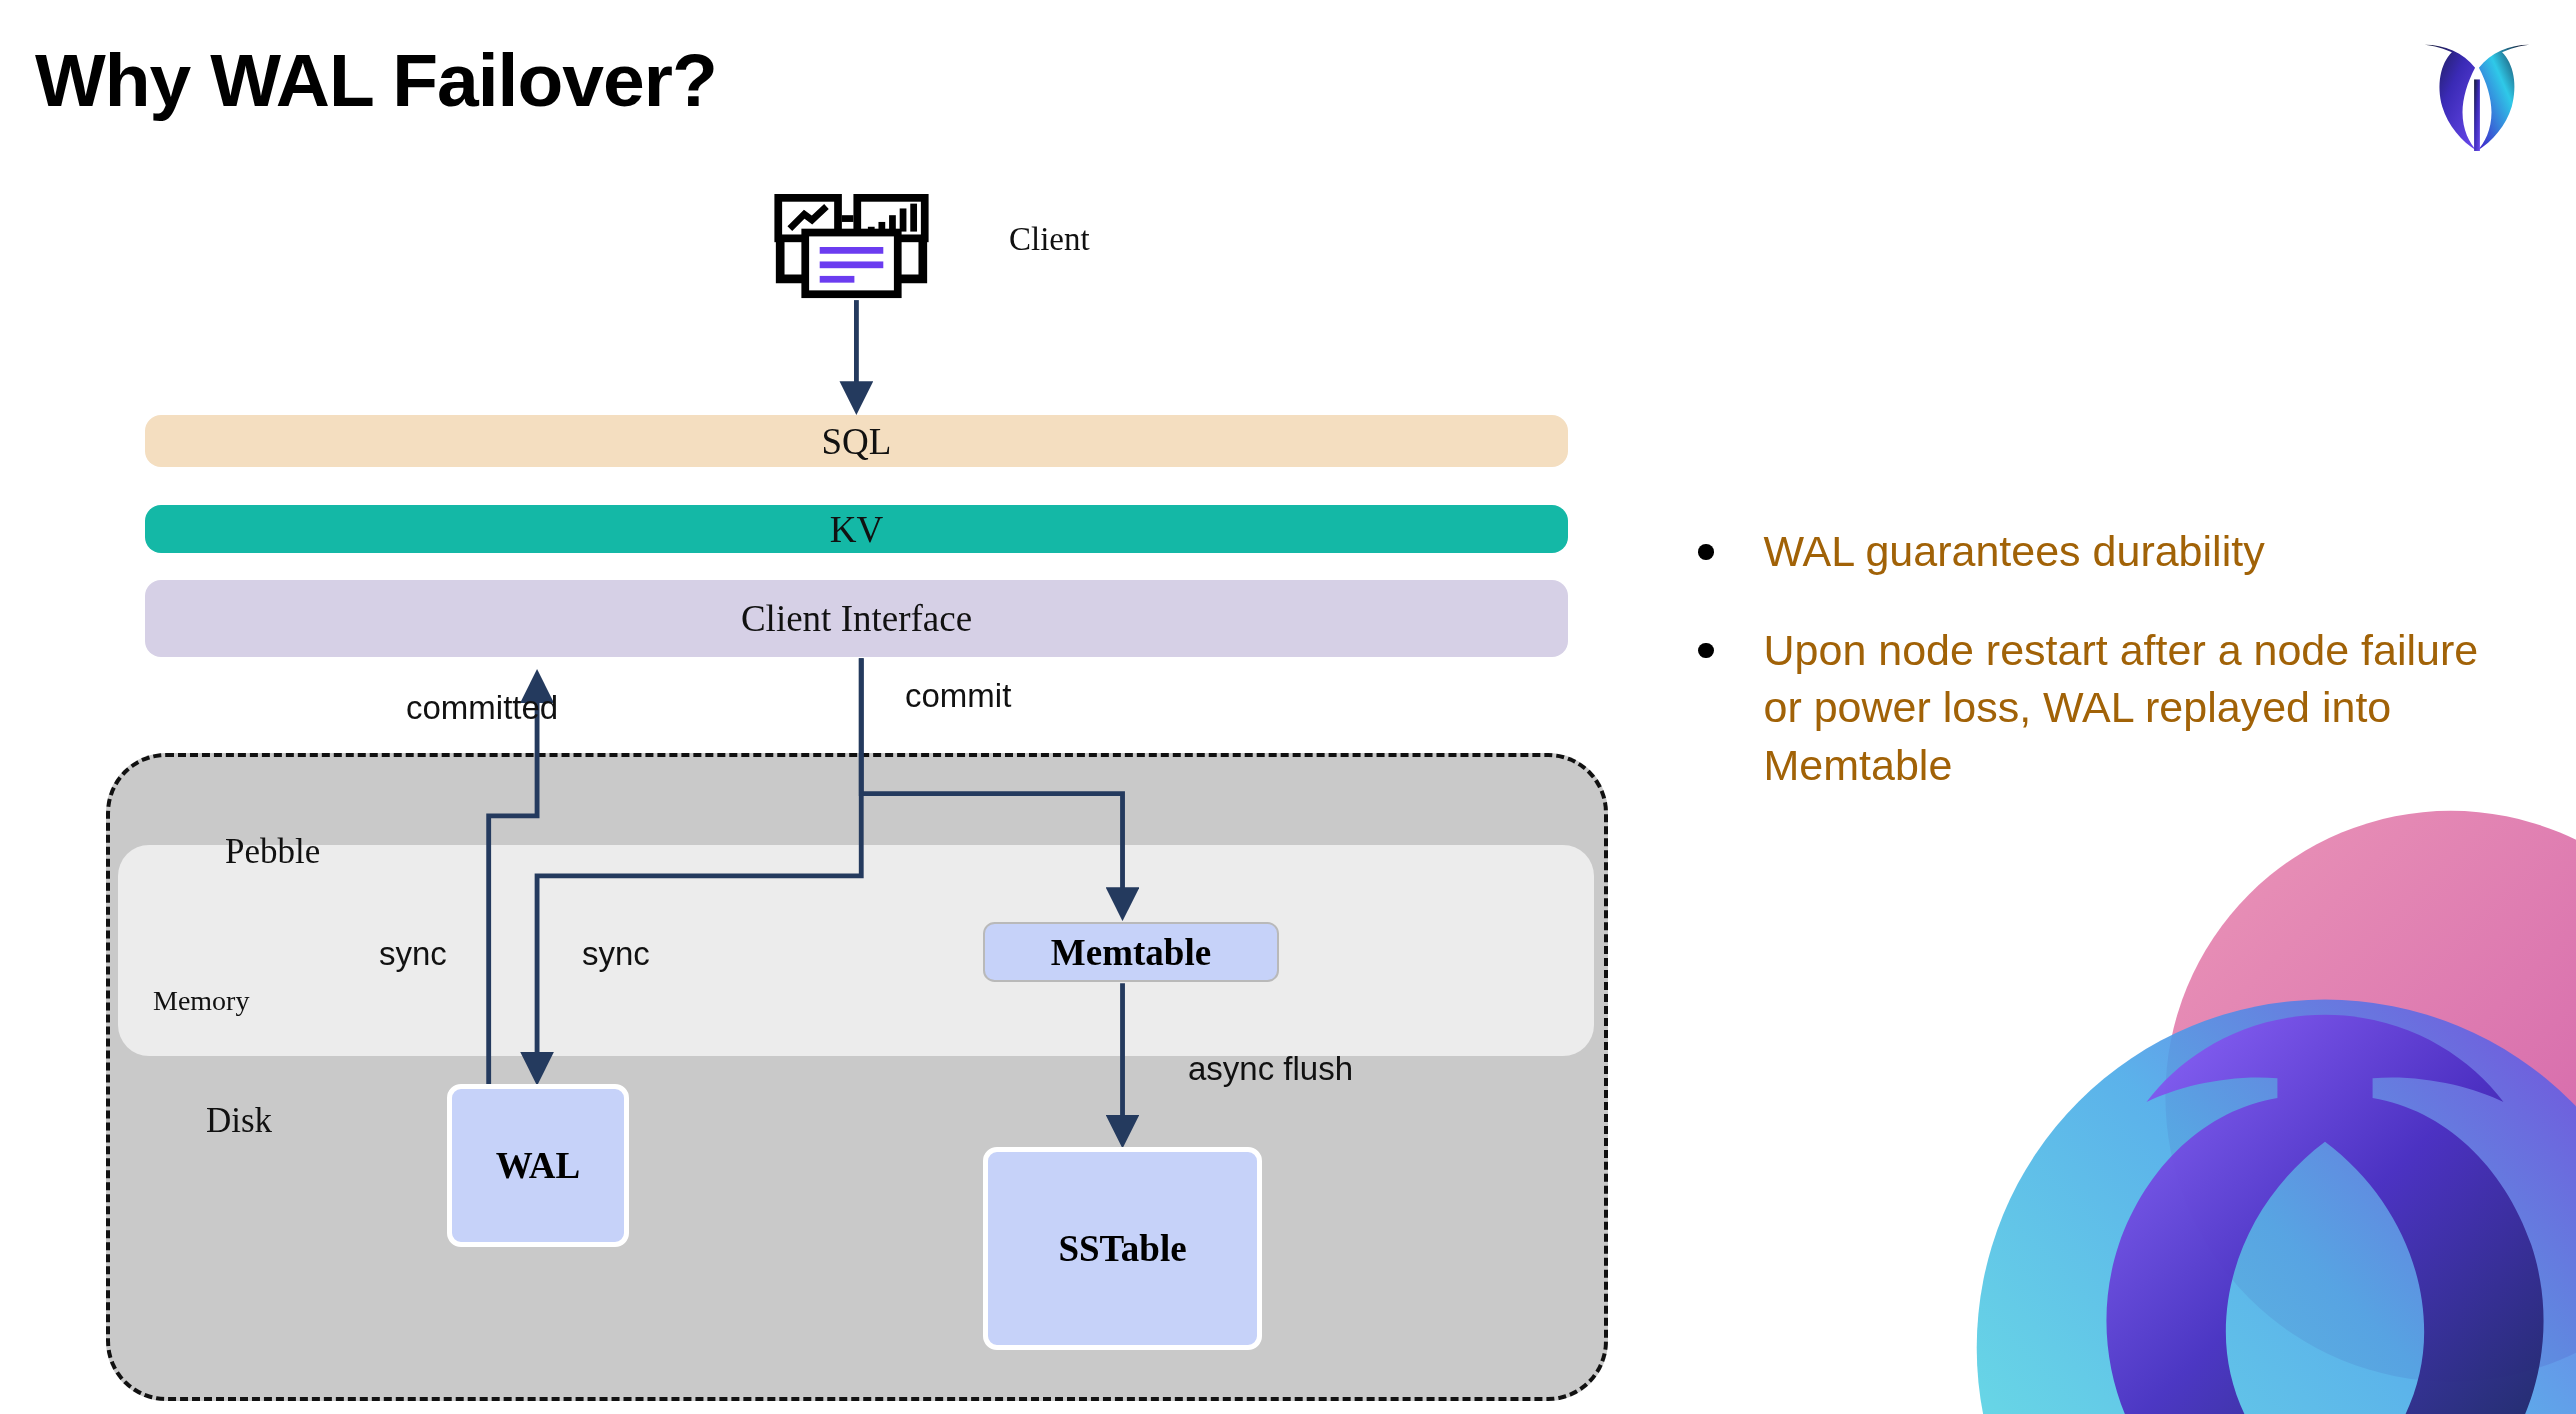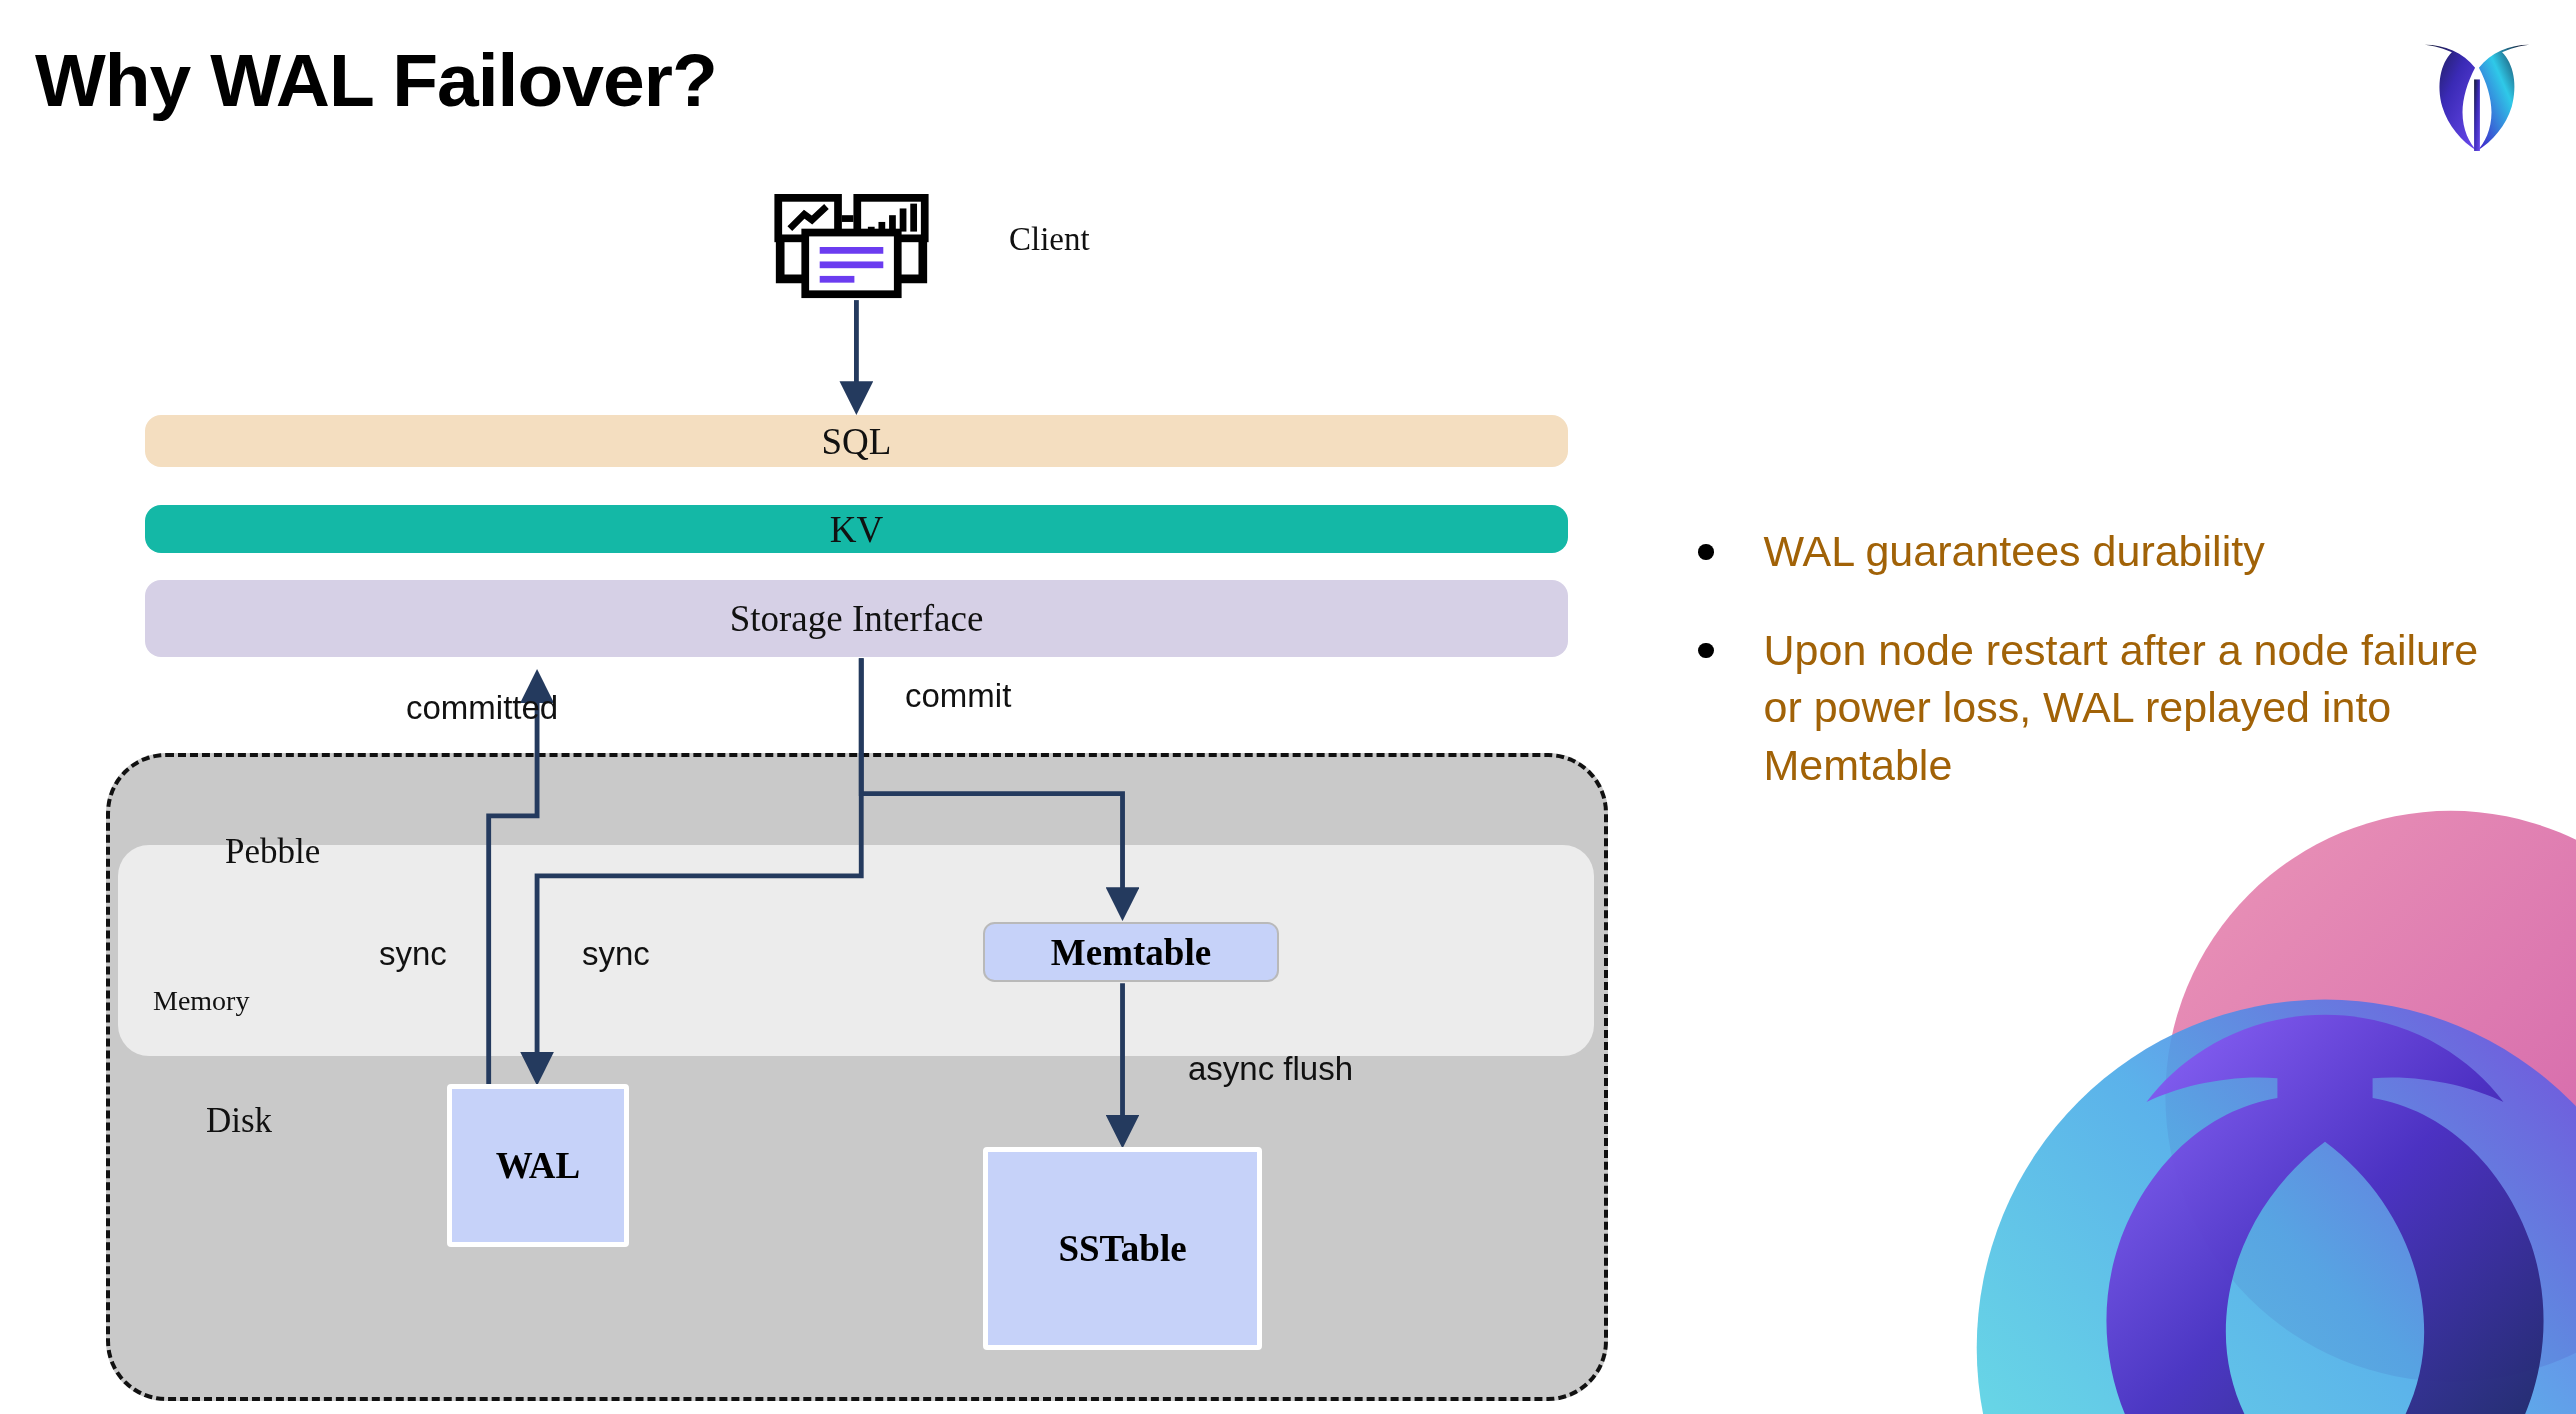--- a/index.html
+++ b/index.html
@@ -43,21 +43,21 @@
 
   .memory-band{position:absolute;left:118px;top:845px;width:1476px;height:211px;
                background:#ECECEC;border-radius:31px;}
   .memory-label{position:absolute;left:153px;top:985px;font-size:28px;color:#111;
                 font-family:"Liberation Serif",serif;}
   .disk-label{position:absolute;left:206px;top:1101px;font-size:35px;color:#111;
               font-family:"Liberation Serif",serif;}
 
   
   .nodebox{position:absolute;background:#C6D2F9;border:5.8px solid #ffffff;
-           border-radius:4px;box-sizing:border-box;
+           border-radius:14px;box-sizing:border-box;
            display:flex;align-items:center;justify-content:center;
            font-family:"Liberation Serif",serif;font-weight:bold;color:#000;}
   .box-memtable{left:983px;top:922px;width:296px;height:60px;font-size:37px;
                 border:2.9px solid #B9B9B9;border-radius:11.6px;}
   .box-wal{left:447px;top:1084px;width:182px;height:163px;font-size:37px;}
   .box-sstable{left:983px;top:1147px;width:279px;height:203px;font-size:37px;}
 
   
   .wires{position:absolute;left:0;top:0;width:2576px;height:1415px;
          pointer-events:none;}
@@ -157,21 +157,21 @@
 
     <rect x="32" y="40" width="96" height="64" fill="#fff" stroke="#000" stroke-width="8"></rect>
     <rect x="47" y="55" width="66" height="7" fill="#6B3CF0"></rect>
     <rect x="47" y="70" width="66" height="7" fill="#6B3CF0"></rect>
     <rect x="47" y="85" width="36" height="7" fill="#6B3CF0"></rect>
   </svg>
   <div class="client-label">Client</div>
 
   <div class="bar bar-sql">SQL</div>
   <div class="bar bar-kv">KV</div>
-  <div class="bar bar-storage">Storage Interface</div>
+  <div class="bar bar-storage">Client Interface</div>
 
   <div class="pebble"></div>
   <div class="memory-band"></div>
   <div class="pebble-label">Pebble</div>
   <div class="memory-label">Memory</div>
   <div class="disk-label">Disk</div>
 
   <svg class="wires" viewBox="0 0 2662 1462">
     <defs>
       <marker id="arw" viewBox="0 0 12 12" refX="9" refY="6" markerWidth="7" markerHeight="7" orient="auto-start-reverse">

